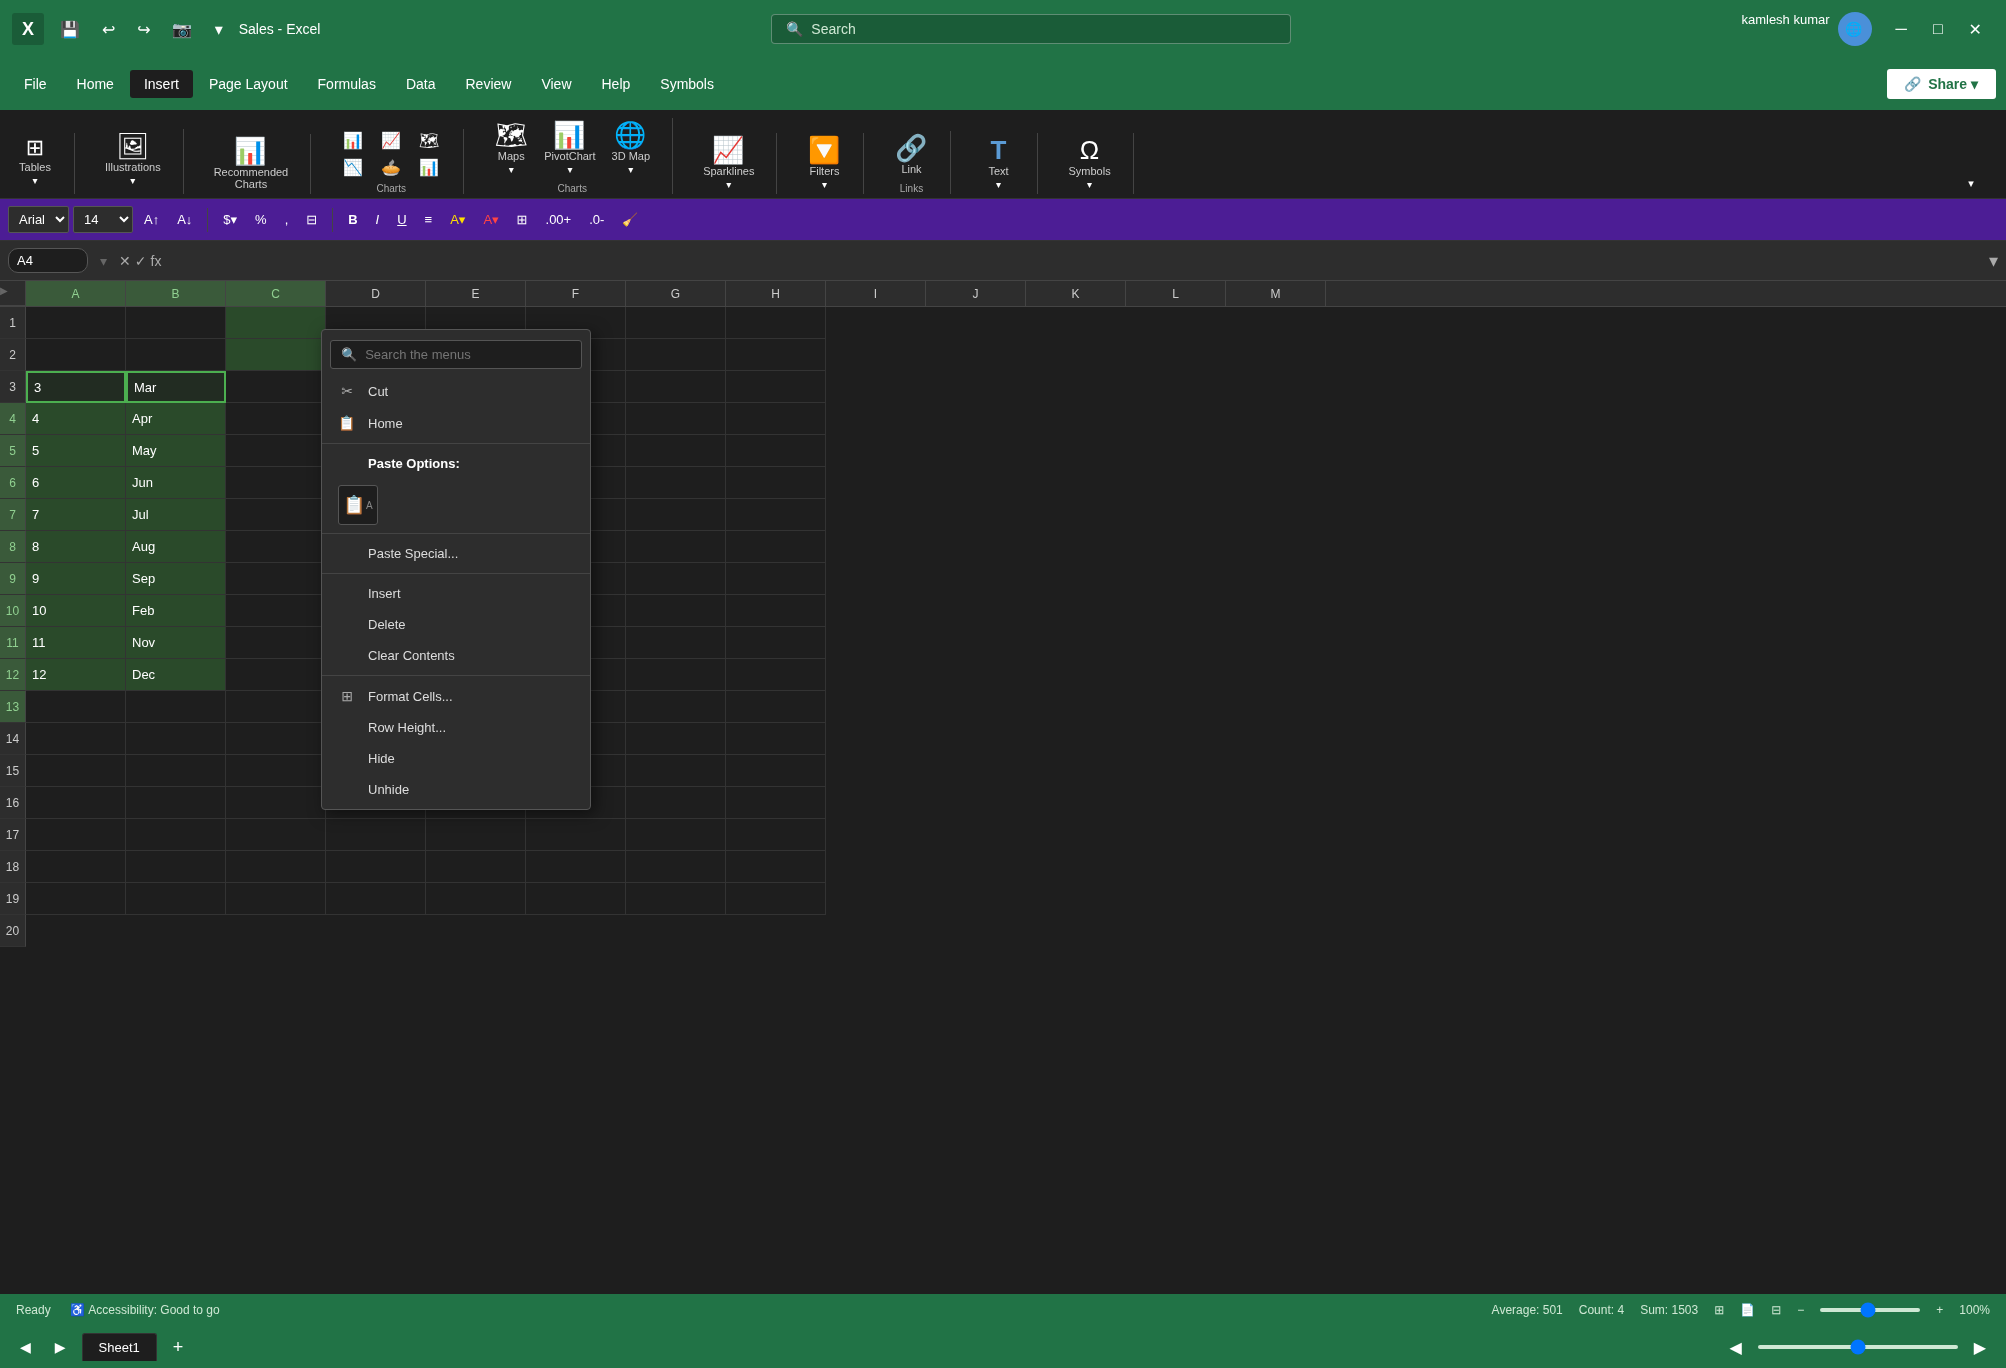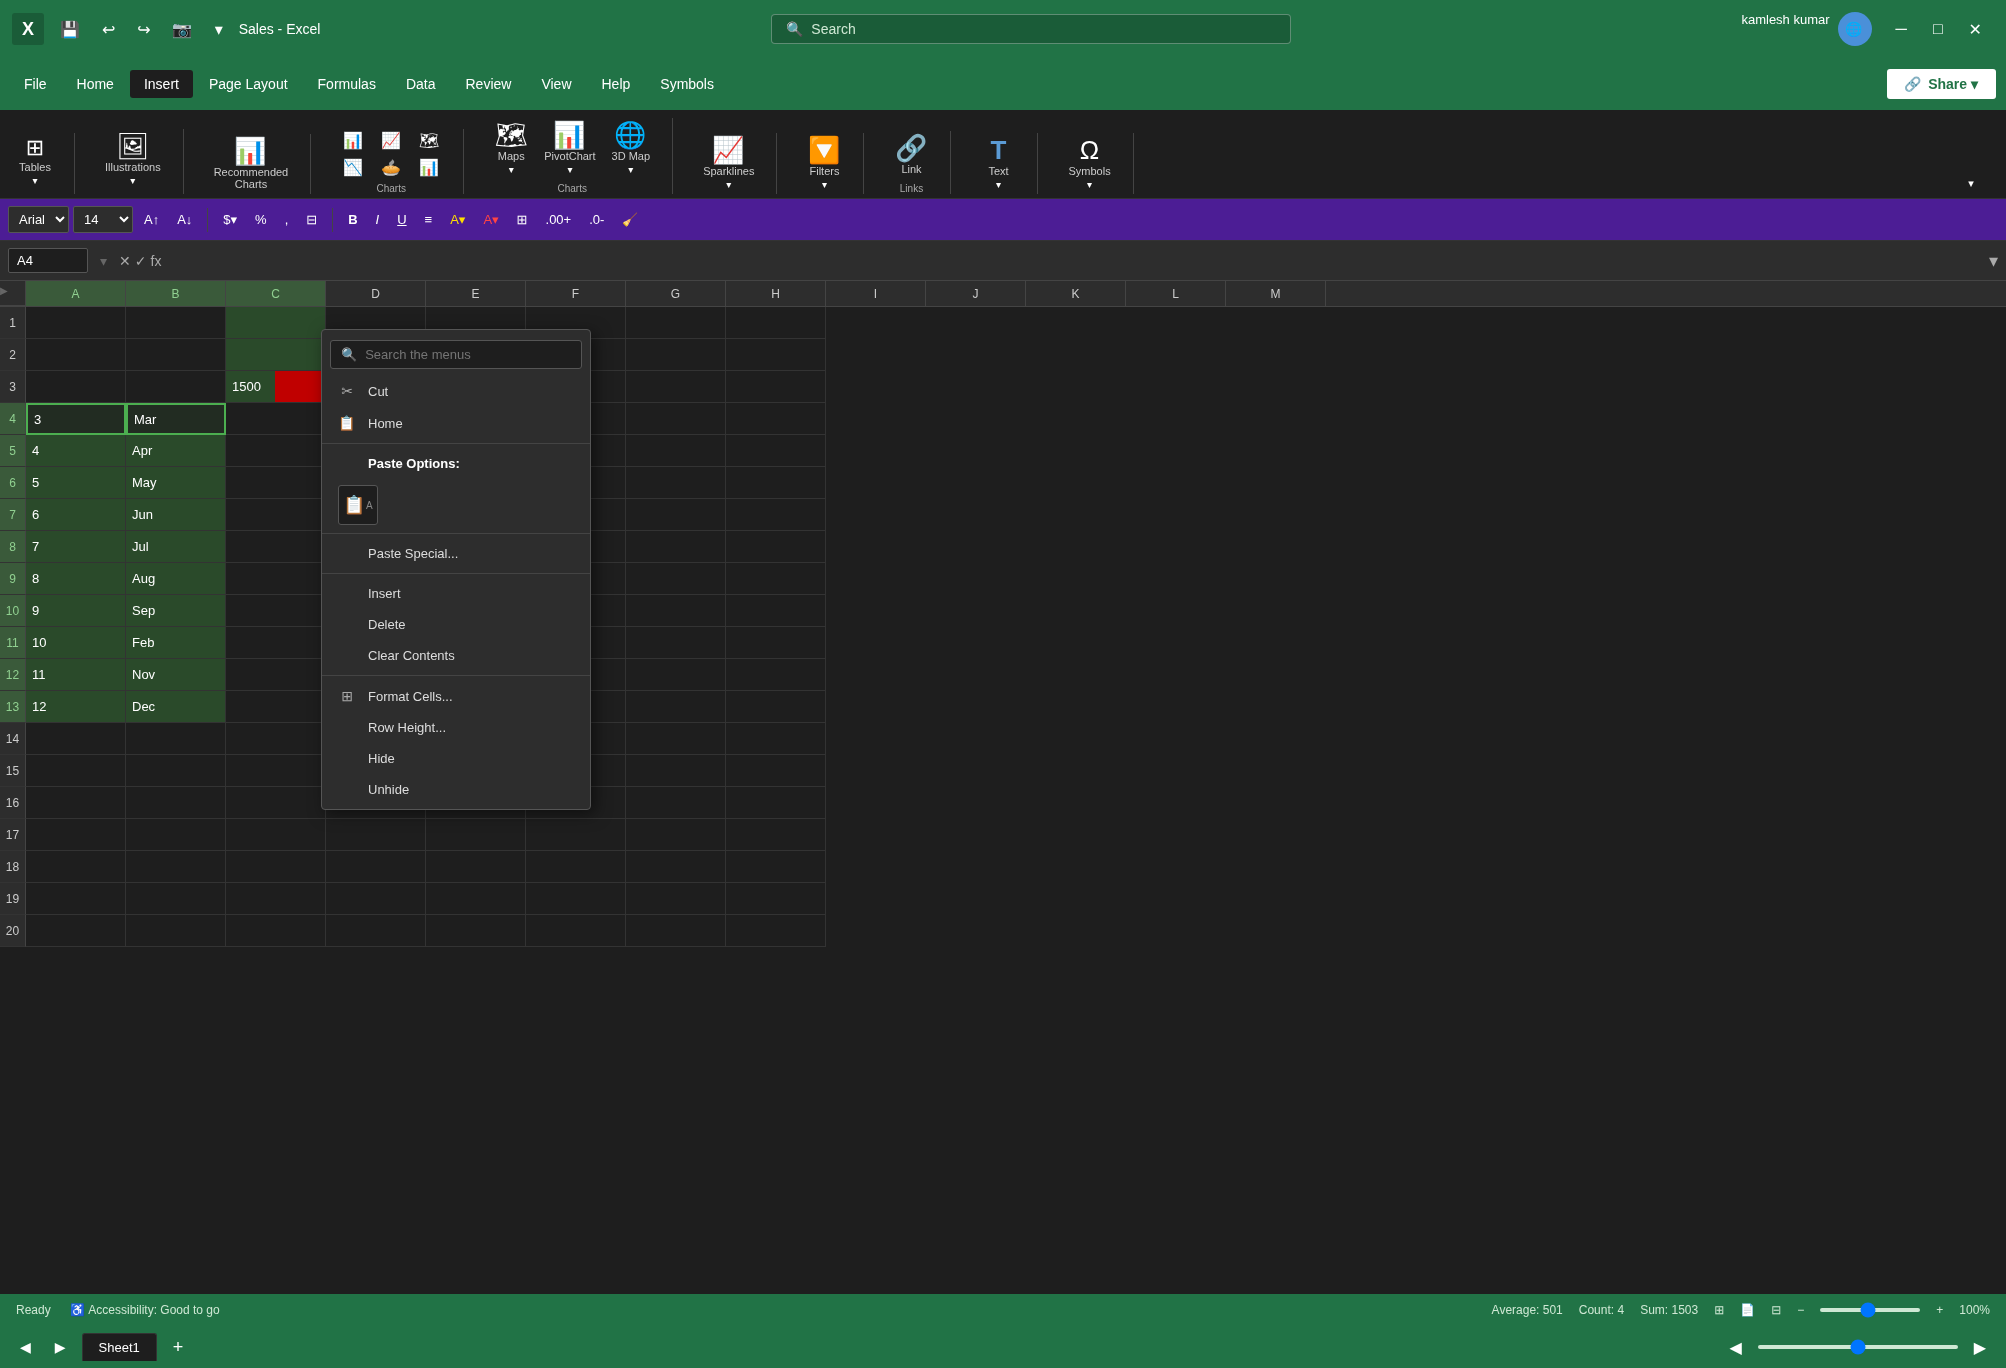--- a/index.html
+++ b/index.html
@@ -72,21 +72,21 @@
     
     .formula-bar {
       background: #2d2d2d;
       height: 40px;
       display: flex;
       align-items: center;
       padding: 0 8px;
       gap: 8px;
       border-bottom: 1px solid #444;
     }
-    .cell-ref { background: #1e1e1e; border: 1px solid #555; color: #fff; width: 80px; padding: 4px 8px; font-size: 13px; border-radius: 2px; }
+    .cell-ref { background: #1e1e1e; border: 1px solid #555; color: #fff; width: 80px; padding: 4px 8px; font-size: 13px; border-radius: 10px; }
     .formula-sep { color: #666; padding: 0 4px; }
     .formula-icons { display: flex; gap: 4px; color: #aaa; }
     .formula-input { flex: 1; background: #2d2d2d; border: none; color: #fff; font-size: 13px; outline: none; padding: 4px; }
     .formula-arrow { color: #aaa; font-size: 18px; cursor: pointer; }
 
     
     .col-headers { display: flex; background: #2d2d2d; border-bottom: 1px solid #444; height: 26px; }
     .row-col-corner { width: 26px; min-width: 26px; background: #2d2d2d; border-right: 1px solid #444; border-bottom: 1px solid #444; }
     .col-header { width: 100px; min-width: 100px; text-align: center; color: #ccc; font-size: 12px; border-right: 1px solid #444; display: flex; align-items: center; justify-content: center; cursor: pointer; }
     .col-header.selected { background: #3a5a3a; color: #90d090; }
@@ -477,30 +477,20 @@
         <div class="cell"></div>
         <div class="cell"></div>
         <div class="cell" style="background:#2a4a2a;"></div>
         <div class="cell"></div>
         <div class="cell"></div>
         <div class="cell"></div>
         <div class="cell"></div>
         <div class="cell"></div>
       </div>
 
-      <div class="row">
-        <div class="cell"></div>
-        <div class="cell"></div>
-        <div class="cell" style="background: linear-gradient(to right, #2a4a2a 50%, #c00000 50%); color:#fff;">1500</div>
-        <div class="cell"></div>
-        <div class="cell"></div>
-        <div class="cell"></div>
-        <div class="cell"></div>
-        <div class="cell"></div>
-      </div>
 
       <div class="row">
         <div class="cell selected">3</div>
         <div class="cell selected">Mar</div>
         <div class="cell"></div>
         <div class="cell"></div>
         <div class="cell"></div>
         <div class="cell"></div>
         <div class="cell"></div>
         <div class="cell"></div>

